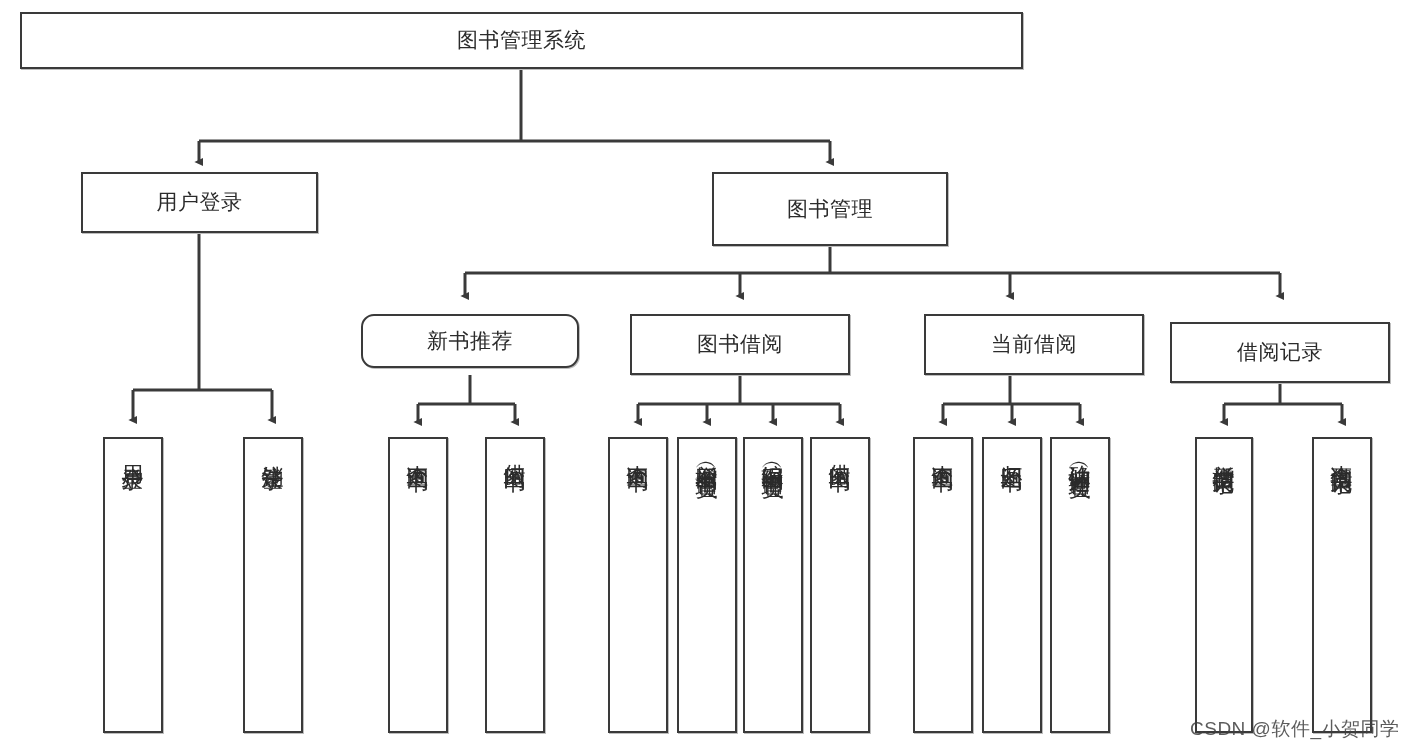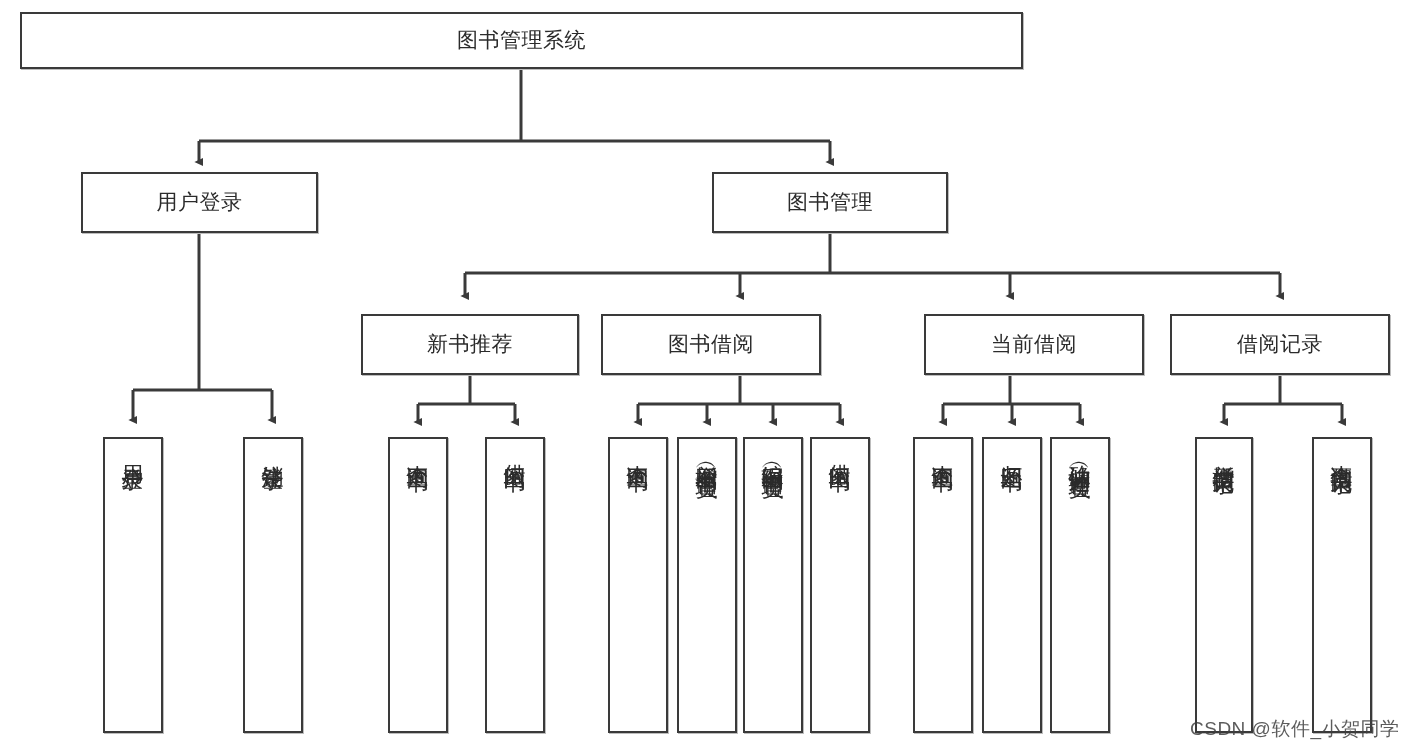--- a/index.html
+++ b/index.html
@@ -134,34 +134,34 @@
     </g>
   </svg>
 
   <div class="node horizontal" style="left: 20px; top: 12px; width: 1003px; height: 57px;">
     <span class="node-label">图书管理系统</span>
   </div>
 
   <div class="node horizontal" style="left: 81px; top: 172px; width: 237px; height: 61px;">
     <span class="node-label">用户登录</span>
   </div>
-  <div class="node horizontal" style="left: 712px; top: 172px; width: 236px; height: 61px;">
+  <div class="node horizontal" style="left: 712px; top: 172px; width: 236px; height: 74px;">
     <span class="node-label">图书管理</span>
   </div>
 
-  <div class="node horizontal" style="left: 361px; top: 314px; width: 218px; height: 61px;">
+  <div class="node horizontal" style="left: 361px; top: 314px; width: 218px; height: 54px; border-radius: 13px;">
     <span class="node-label">新书推荐</span>
   </div>
-  <div class="node horizontal" style="left: 601px; top: 314px; width: 220px; height: 61px;">
+  <div class="node horizontal" style="left: 630px; top: 314px; width: 220px; height: 61px;">
     <span class="node-label">图书借阅</span>
   </div>
   <div class="node horizontal" style="left: 900px; top: 314px; width: 220px; height: 61px; margin-left: 24px;">
     <span class="node-label">当前借阅</span>
   </div>
-  <div class="node horizontal" style="left: 1170px; top: 314px; width: 220px; height: 61px;">
+  <div class="node horizontal" style="left: 1170px; top: 322px; width: 220px; height: 61px;">
     <span class="node-label">借阅记录</span>
   </div>
 
   <div class="node vertical" style="left: 103px; top: 437px; width: 60px; height: 296px;">
     <span class="node-label">用户登录</span>
   </div>
   <div class="node vertical" style="left: 243px; top: 437px; width: 60px; height: 296px;">
     <span class="node-label">注销登录</span>
   </div>
   <div class="node vertical" style="left: 388px; top: 437px; width: 60px; height: 296px;">

